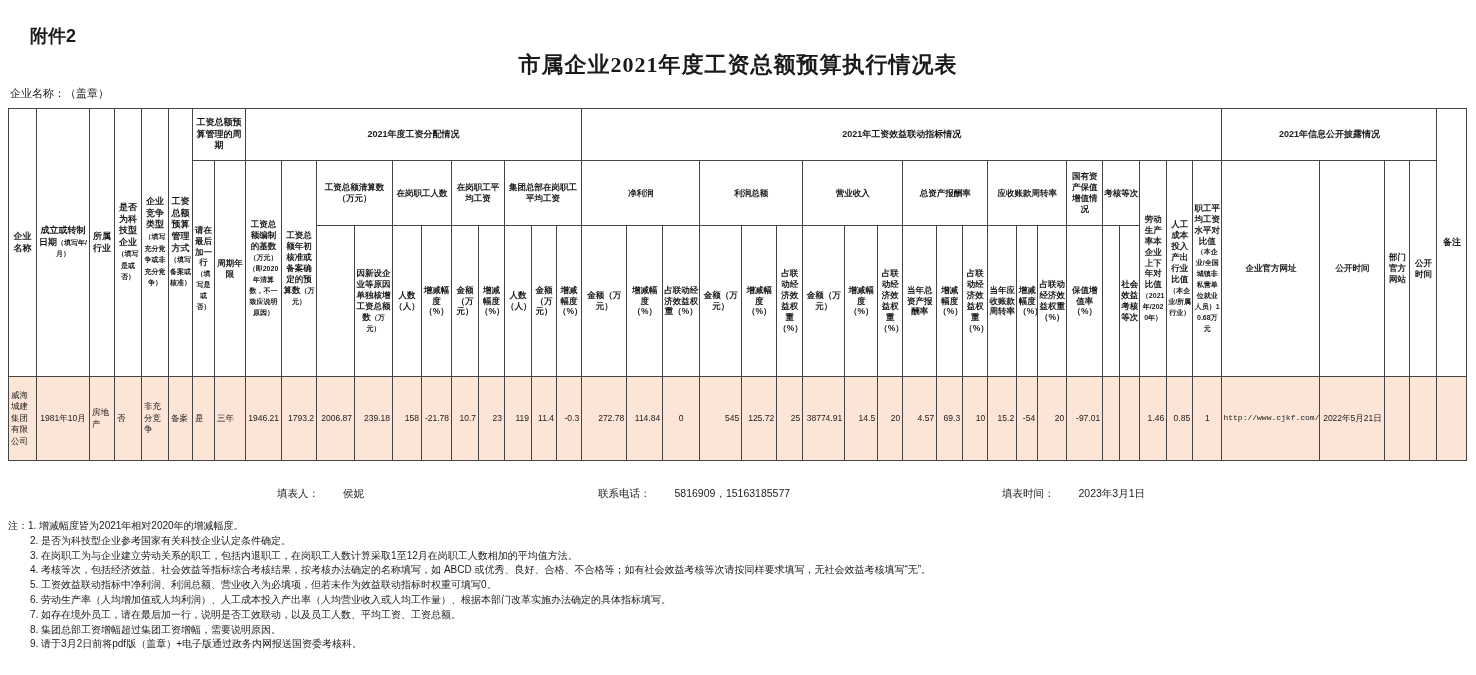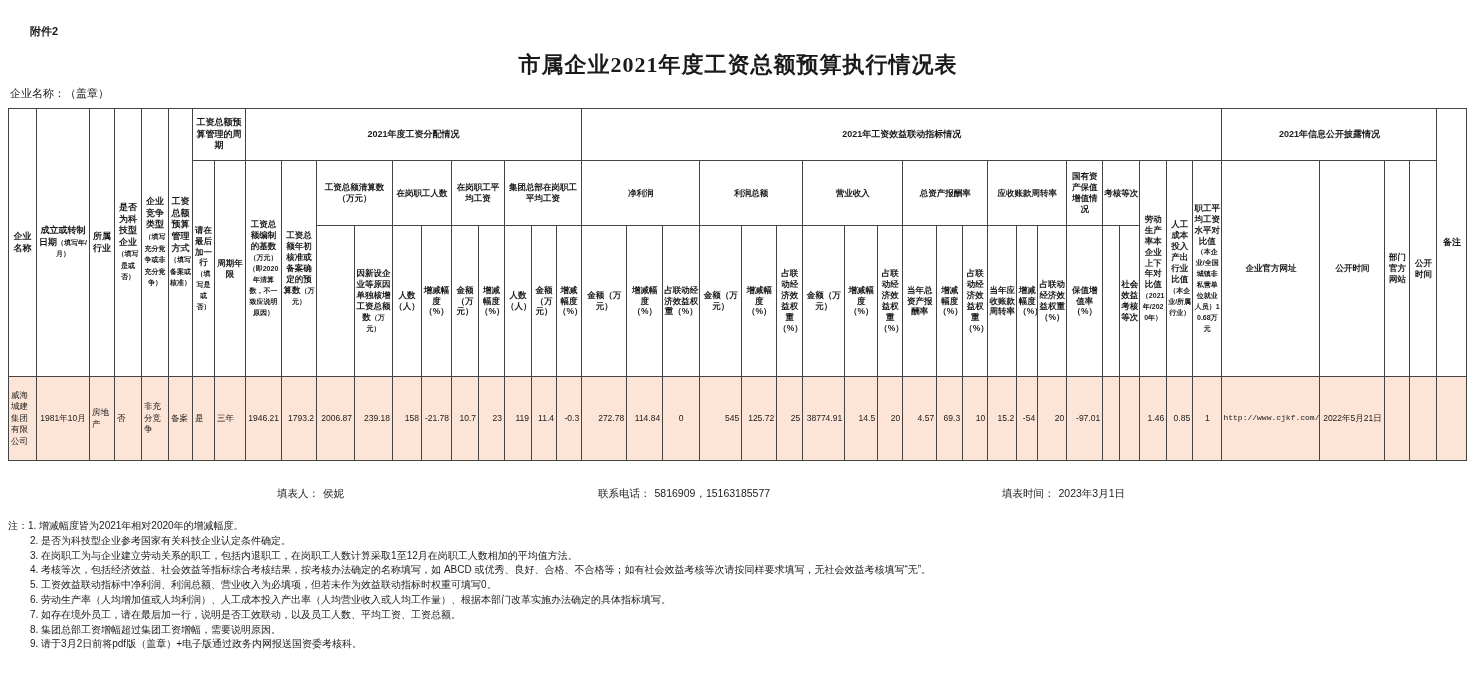--- a/index.html
+++ b/index.html
@@ -1,37 +1,37 @@
 <!DOCTYPE html>
 <html><head>
 <meta charset="utf-8">
 <style>
   *{box-sizing:border-box;margin:0;padding:0}
   html,body{width:1476px;height:675px;background:#fff;overflow:hidden}
   body{position:relative;font-family:"Liberation Sans","DejaVu Sans",sans-serif;color:#1a1a1a}
-  .attachment{position:absolute;left:30px;top:24px;font-size:11px;font-weight:bold}
+  .attachment{position:absolute;left:30px;top:24px;font-size:18px;font-weight:bold}
   .title{position:absolute;left:0;top:50px;width:1476px;text-align:center;
          font-family:Liberation Serif, serif;font-size:22px;font-weight:bold;letter-spacing:1px}
   .company{position:absolute;left:10px;top:86px;font-size:11px}
   table{position:absolute;left:8px;top:108px;border-collapse:collapse;table-layout:fixed;width:1458px}
   th,td{border:1px solid #444;overflow:hidden;vertical-align:middle;word-break:break-all}
   th{font-size:8.5px;font-weight:bold;line-height:1.28;padding:1px;text-align:center;background:#fff}
   th .note{font-size:7px;font-weight:bold}
   tr.hr0{height:52px}
   tr.hr0 th{font-size:9px}
   tr.hr1{height:65px}
   tr.hr2{height:151px}
   tr.datarow{height:84px}
   td{font-size:8.5px;line-height:1.35;padding:1px 2px;background:#fce4d6}
   td.a-l{text-align:left}
   td.a-c{text-align:center}
   td.a-r{text-align:right;white-space:nowrap;padding-right:2px}
   td.mono{font-family:"Liberation Mono","DejaVu Sans Mono",monospace;font-size:8px;white-space:nowrap;padding:0 1px}
   .ff{position:absolute;top:487px;font-size:10.5px;white-space:nowrap}
-  .ff .val{margin-left:4px}
+  .ff .val{margin-left:24px}
   #f-preparer{left:277px}
   #f-phone{left:598px}
   #f-date{left:1002px}
   .notes{position:absolute;left:8px;top:519px;font-size:10px;line-height:14.8px}
   .note-line{padding-left:22px;white-space:nowrap}
   .note-line.first{padding-left:0}
 </style>
 </head>
 <body>
 

